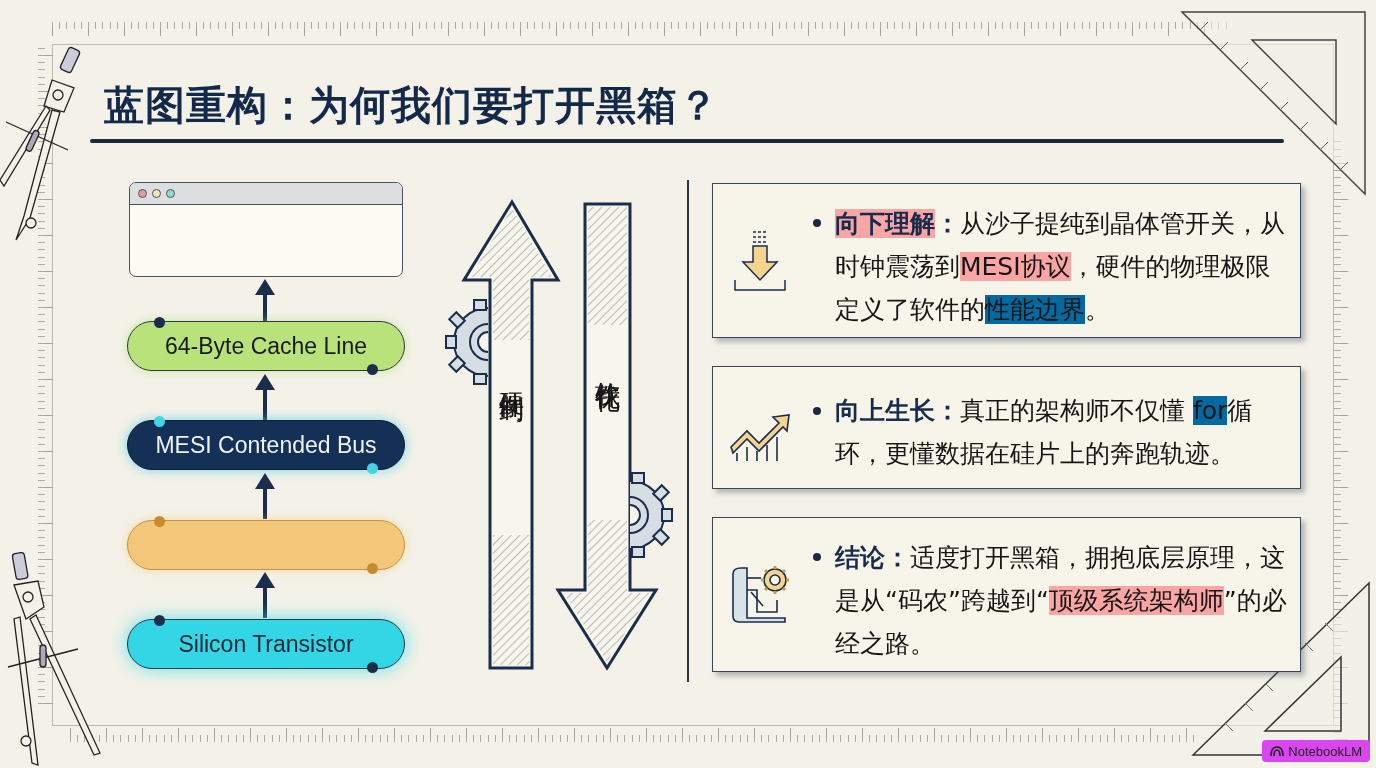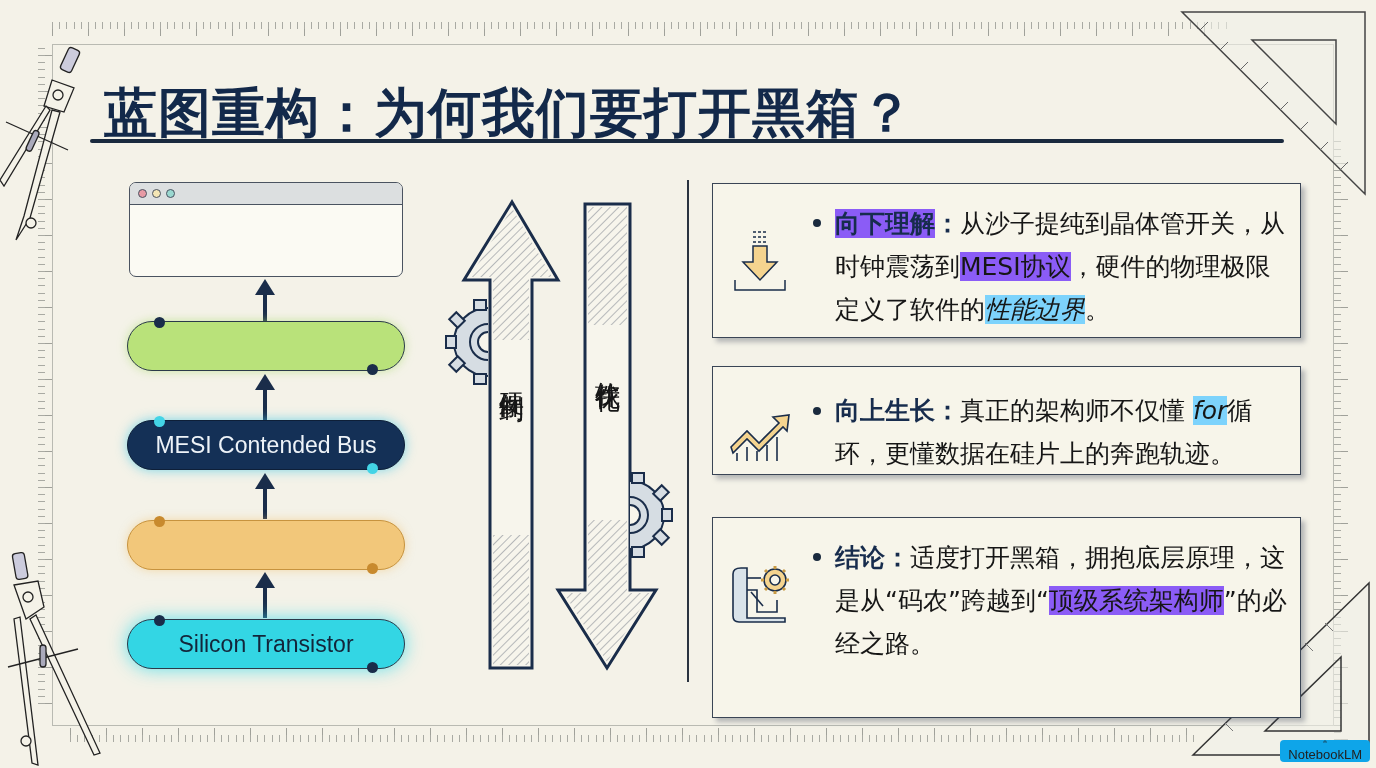--- a/index.html
+++ b/index.html
@@ -30,21 +30,21 @@
     background-image:
       repeating-linear-gradient(0deg, #a9aaa3 0 1px, transparent 1px 7.2px),
       repeating-linear-gradient(0deg, #a0a19a 0 1.4px, transparent 1.4px 36px);
     background-size: 7px 100%, 14px 100%;
     background-repeat: repeat-y;
   }
 
   
   .title {
     position: absolute; left: 104px; top: 78px;
-    font-size: 53px; font-weight: bold; color: #13294a; letter-spacing: 1px;
+    font-size: 40px; font-weight: bold; color: #13294a; letter-spacing: 1px;
     font-family: "DejaVu Sans", sans-serif;
   }
   .title-rule {
     position: absolute; left: 90px; top: 139px; width: 1194px; height: 4px;
     background: #1a2a3e; border-radius: 2px;
   }
 
   
   .codewin {
     position: absolute; left: 129px; top: 182px; width: 274px; height: 95px;
@@ -94,27 +94,27 @@
   .card .icon { position: absolute; left: 14px; }
   .card .txt {
     position: absolute; left: 122px; right: 6px;
     font-size: 25px; line-height: 43px; color: #161616;
     font-family: "DejaVu Sans", sans-serif;
   }
   .card .bullet {
     position: absolute; left: 100px; width: 8px; height: 8px; border-radius: 50%; background: #1a2a3e;
   }
   .kw { font-weight: bold; color: #172c4d; }
-  .hl-cyan { background: #8b5cf6; }
-  .hl-orange { background: #7dd3fc; font-style: italic; }
+  .hl-cyan { background: #fca5a5; }
+  .hl-orange { background: #0369a1; }
 
   .brand {
     position: absolute; right: 6px; bottom: 6px; height: 22px; padding: 0 8px;
-    background: #0ea5e9; border-radius: 4px; display: flex; align-items: center; gap: 4px;
-    font-size: 13px; color: #222; font-family: "Liberation Sans", sans-serif; flex-direction: column;
+    background: #d946ef; border-radius: 4px; display: flex; align-items: center; gap: 4px;
+    font-size: 13px; color: #222; font-family: "Liberation Sans", sans-serif;
   }
 </style>
 </head>
 <body>
 
 <div class="frame"></div>
 <div class="ruler-h" style="left:52px; top:22px; width:1180px;"></div>
 <div class="ruler-h" style="left:70px; top:728px; width:1130px; transform:scaleY(-1);"></div>
 <div class="ruler-v" style="left:38px; top:44px; height:660px;"></div>
 <div class="ruler-v" style="left:1334px; top:140px; height:600px;"></div>
@@ -188,20 +188,21 @@
   </div>
 </div>
 
 <div class="arrow-up" style="top:279px;height:42px">
     <div class="head"></div>
     <div class="shaft"></div>
   </div>
 
 <div class="pill" style="top:321px; background:#b9e27a; color:#1a1a1a; box-shadow:0 0 10px rgba(170,220,110,0.6);">
   <span class="node tl" style="background:#1a2d4a"></span>
+  <span>64-Byte Cache Line</span>
   <span class="node br" style="background:#1a2d4a"></span>
 </div>
 
 <div class="arrow-up" style="top:374px;height:46px">
     <div class="head"></div>
     <div class="shaft"></div>
   </div>
 
 <div class="pill" style="top:420px; background:#143056; color:#eef3f8; border-color:#0e1f38; box-shadow:0 0 12px rgba(70,200,230,0.7);">
   <span class="node tl" style="background:#43d4e6"></span>
@@ -283,36 +284,36 @@
       <line x1="26" y1="11" x2="40" y2="11" stroke-dasharray="3 2"></line>
       <line x1="26" y1="16" x2="40" y2="16" stroke-dasharray="3 2"></line>
       <path d="M26 20 L40 20 L40 36 L50 36 L33 54 L16 36 L26 36 Z" fill="#f5d48f"></path>
       <path d="M8 54 L8 64 L58 64 L58 54"></path>
     </g>
   </svg>
   <span class="bullet" style="top:35px"></span>
   <div class="txt" style="top:18px"><span class="kw hl-cyan">向下理解</span><span class="kw">：</span><span>从沙子提纯到晶体管开关，从时钟震荡到</span><span class="hl-cyan">MESI协议</span><span>，硬件的物理极限定义了软件的</span><span class="hl-orange">性能边界</span><span>。</span></div>
 </div>
 
-<div class="card" style="top:366px; height:109px;">
+<div class="card" style="top:366px; height:123px;">
   <svg class="icon" style="top:36px" width="70" height="60" viewBox="0 0 70 60">
     <g stroke="#1a2d4a" stroke-width="1.6" fill="none">
       <path d="M4 44 L20 28 L32 40 L52 20 L46 14 L62 12 L60 28 L56 24 L32 48 L20 36 L6 50 Z" fill="#f5d48f"></path>
       <line x1="10" y1="50" x2="10" y2="58"></line>
         <line x1="20" y1="44" x2="20" y2="58"></line>
       <line x1="30" y1="48" x2="30" y2="58"></line>
         <line x1="40" y1="42" x2="40" y2="58"></line>
       <line x1="50" y1="34" x2="50" y2="58"></line>
     </g>
   </svg>
   <span class="bullet" style="top:40px"></span>
   <div class="txt" style="top:22px"><span class="kw">向上生长</span><span class="kw">：</span><span>真正的架构师不仅懂 </span><span class="hl-orange">for</span><span>循环，更懂数据在硅片上的奔跑轨迹。</span></div>
 </div>
 
-<div class="card" style="top:517px; height:201px;">
+<div class="card" style="top:517px; height:155px;">
   <svg class="icon" style="top:44px" width="66" height="66" viewBox="0 0 66 66">
     <g stroke="#1a2d4a" stroke-width="1.6" fill="none">
       <path d="M6 12 Q6 6 14 6 L20 6 L20 56 L58 56 L58 60 L12 60 Q6 60 6 54 Z" fill="#d9e3ea"></path>
       <path d="M20 16 L34 16"></path>
       <path d="M20 28 L30 28 L30 50 L50 50 L50 38"></path>
       <path d="M24 30 L36 44"></path>
       <g transform="translate(48,18)" fill="#f5d48f">
         <circle r="11"></circle>
         <circle r="5" fill="#f7f5ea"></circle>
       </g>

